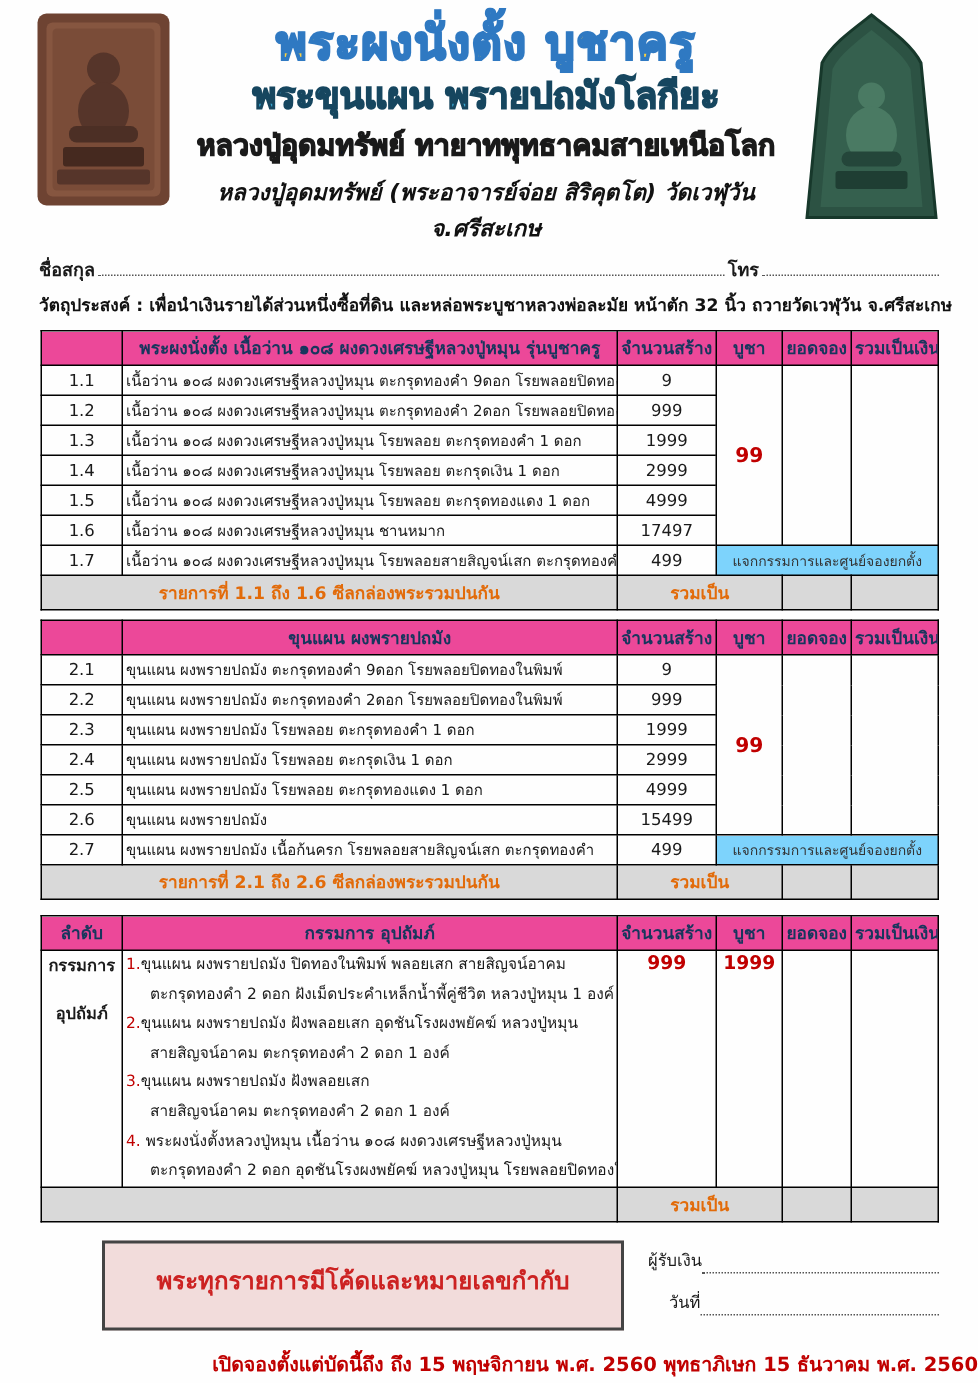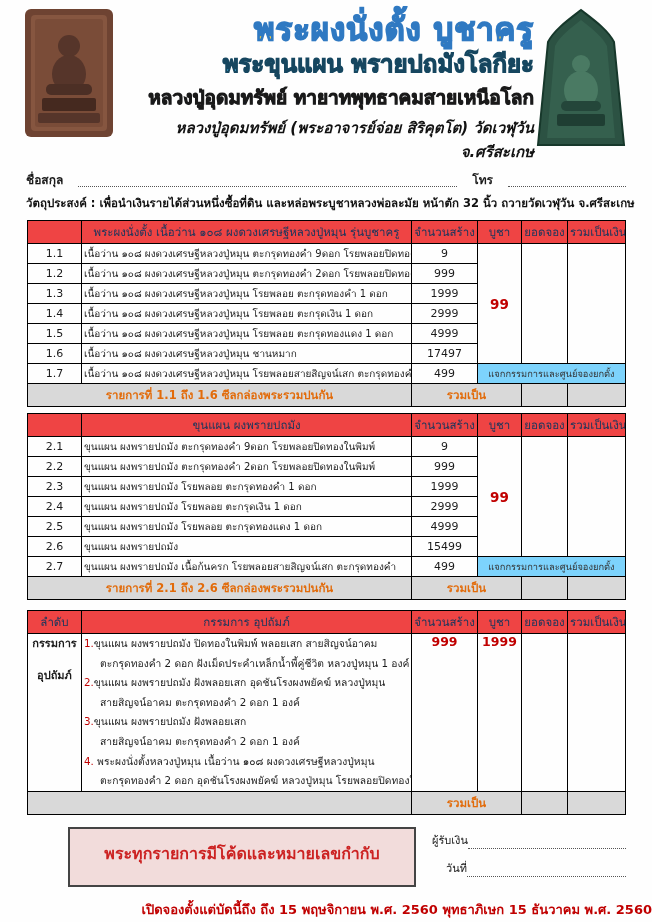--- a/index.html
+++ b/index.html
@@ -6,41 +6,41 @@
   html,body { margin:0; padding:0; }
   body {
     width:652px; height:922px; background:#ffffff;
     font-family:"DejaVu Sans", sans-serif; color:#1a1a1a;
   }
   .page { position:relative; width:652px; height:922px; background:#fefefe; overflow:hidden; }
 
   
   .header { display:flex; align-items:flex-start; padding:8px 24px 0 24px; }
   .amulet { flex:0 0 auto; }
-  .titles { flex:1 1 auto; text-align:right; padding-top:4px; }
+  .titles { flex:1 1 auto; text-align:center; padding-top:4px; }
   .t1 { font-size:31px; font-weight:bold; color:#ffd23d; letter-spacing:1px;
         -webkit-text-stroke:1.6px #2f79c2; text-shadow:0 0 1px #2f79c2; line-height:1.15; }
   .t2 { font-size:24px; font-weight:bold; color:#3aa8d2; margin-top:2px;
         -webkit-text-stroke:1.1px #16465f; line-height:1.2; }
   .t3 { font-size:19px; font-weight:bold; color:#0f172a; margin-top:8px;
         -webkit-text-stroke:0.9px #1a1a1a; line-height:1.2; }
   .t4 { font-size:15px; font-weight:bold; font-style:italic; color:#111; margin-top:7px; }
 
   
-  .name-row { display:flex; align-items:center; padding:6px 26px 0 26px; font-size:12px; font-weight:bold;gap:13px; }
+  .name-row { display:flex; align-items:flex-start; padding:6px 26px 0 26px; font-size:12px; font-weight:bold; }
   .dotted { border-bottom:1.5px dotted #555; height:14px; }
   .fill-grow { flex:1 1 auto; margin:0 2px; }
   .fill-sm { width:118px; margin-left:2px; }
   .purpose { padding:5px 26px 2px 26px; font-size:11.5px; font-weight:bold; color:#111; white-space:nowrap; }
 
   
   table.grid { border-collapse:collapse; width:598px; margin:6px 0 0 27px; table-layout:fixed; }
   table.grid td, table.grid th { border:1px solid #000; padding:0 2px; overflow:hidden; }
   table.grid th {
-    background:#ef4444; color:#17365d; font-size:11.5px; font-weight:normal;
+    background:#ec4899; color:#17365d; font-size:11.5px; font-weight:bold;
     height:23px; white-space:nowrap;
   }
   .c-no   { width:54px;  text-align:center; font-size:11px; }
   .c-desc { width:330px; font-size:10px; white-space:nowrap; padding-left:4px; }
   .c-qty  { width:66px;  text-align:center; font-size:11px; }
   .c-pr   { width:44px; }
   .c-res  { width:46px; }
   .c-tot  { width:58px; }
   table.grid tr.r { height:20px; }
   .price-big { color:#c00000; font-weight:bold; font-size:13.5px; text-align:center; }

